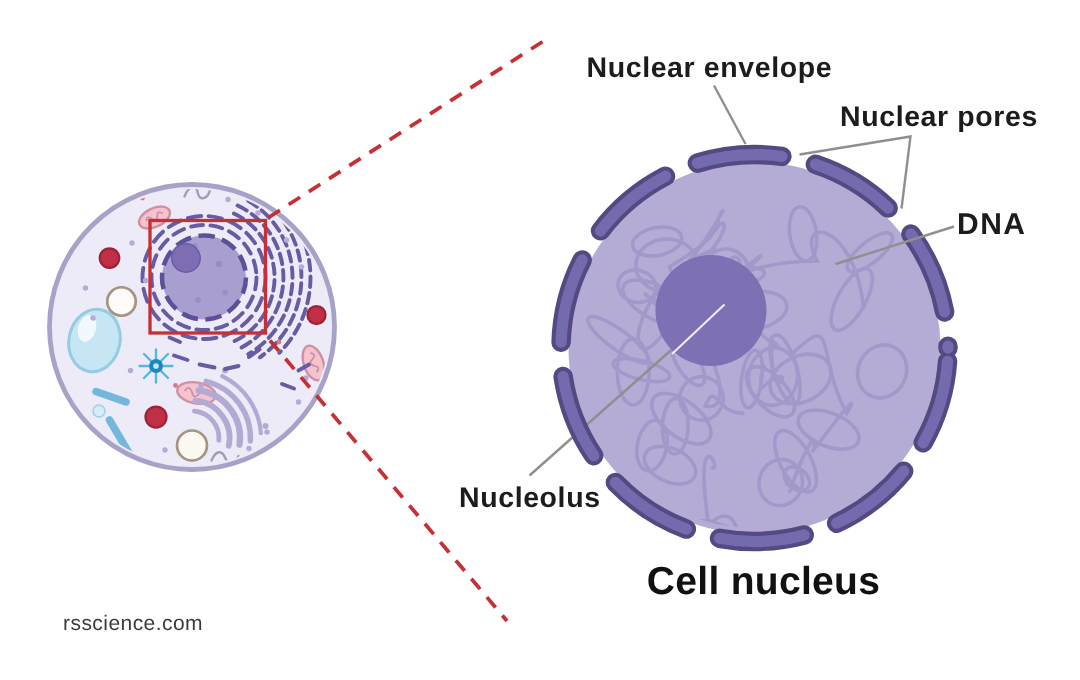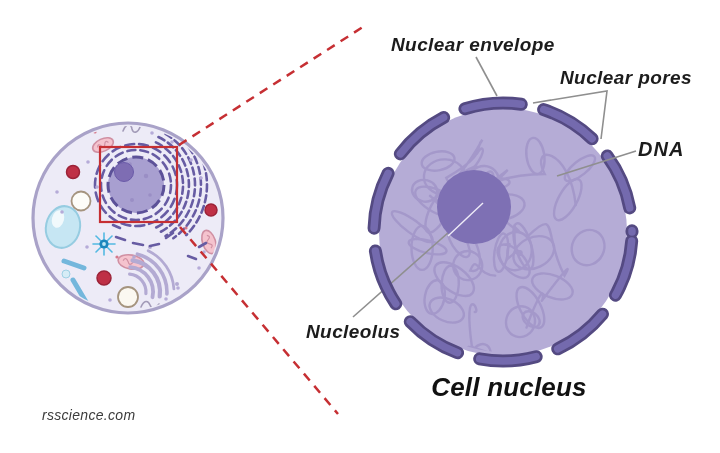--- a/index.html
+++ b/index.html
@@ -1,17 +1,17 @@
 <!DOCTYPE html>
 <html><head>
 <meta charset="utf-8">
 <style>
   html,body{margin:0;padding:0;background:#ffffff;}
   .canvas{position:relative;width:720px;height:453px;background:#ffffff;overflow:hidden;
-          font-family:"Liberation Sans",sans-serif;font-style:italic;}
+          font-family:"Liberation Sans",sans-serif;}
   svg{position:absolute;left:0;top:0;}
   .lbl{font-family:"Liberation Sans",sans-serif;font-weight:bold;font-size:19px;
        letter-spacing:.4px;fill:#1c1c1c;}
   .lbl-dna{font-size:20px;letter-spacing:1px;}
   .title{font-family:"Liberation Sans",sans-serif;font-weight:bold;font-size:26px;
          letter-spacing:.2px;fill:#111111;}
   .watermark{font-family:"Liberation Sans",sans-serif;font-size:14px;fill:#3b3b3b;letter-spacing:.3px;}
   .leader{stroke:#8f8f8f;stroke-width:1.6;fill:none;}
 </style>
 </head>

